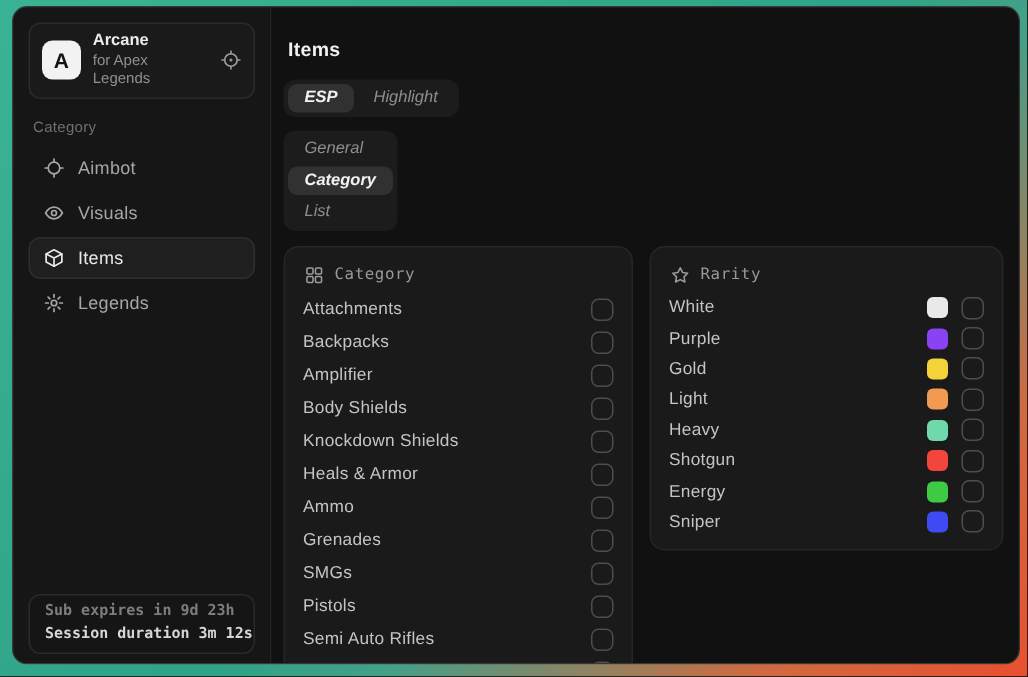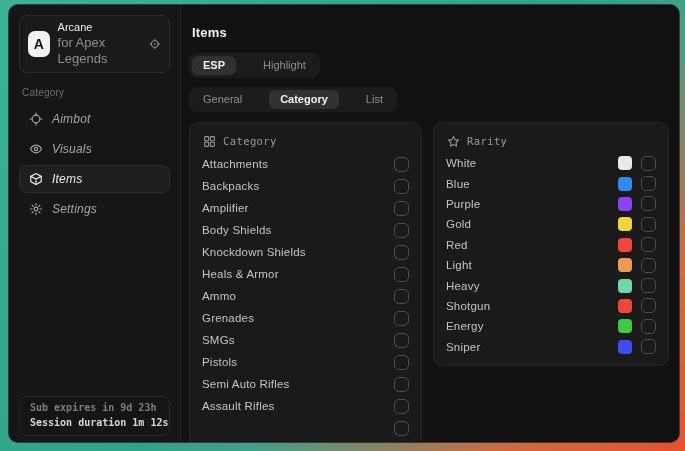--- a/index.html
+++ b/index.html
@@ -21,43 +21,43 @@
   }
   .logo-card{
     display:flex;align-items:center;gap:8px;border:1px solid #2b2b2b;background:#1a1a1a;
     border-radius:8px;padding:5px 8px;
   }
   .logo-badge{
     width:26px;height:26px;border-radius:7px;background:#f2f2f2;color:#141414;
     font-weight:bold;font-size:14px;display:flex;align-items:center;justify-content:center;
   }
   .logo-text{display:flex;flex-direction:column;line-height:1.25;}
-  .logo-name{font-size:11px;font-weight:normal;color:#ececec;}
-  .logo-sub{font-size:13px;color:#8f8f8f;}
+  .logo-name{font-size:11px;font-weight:bold;color:#ececec;}
+  .logo-sub{font-size:10px;color:#8f8f8f;}
   .logo-action{margin-left:auto;width:14px;height:14px;color:#9a9a9a;cursor:pointer;}
   .section-label{margin:14px 3px 7px 3px;font-size:10px;color:#6f6f6f;letter-spacing:.2px;}
   .nav-item{
     display:flex;align-items:flex-end;gap:9px;padding:6px 9px;border-radius:8px;
     border:1px solid transparent;color:#a6a6a6;font-size:12px;letter-spacing:.2px;
-    margin-bottom:2px;cursor:pointer;font-style:italic;
+    margin-bottom:2px;cursor:pointer;
   }
   .nav-item.active{background:#1f1f1f;border-color:#2e2e2e;color:#e9e9e9;}
   .nav-icon{width:14px;height:14px;display:inline-flex;flex:none;}
   .nav-icon svg,.logo-action svg,.panel-icon svg,.gear-btn svg{width:100%;height:100%;display:block;}
   .status-card{
     margin-top:auto;border:1px solid #2a2a2a;border-radius:8px;padding:4px 10px 5px 10px;
     font-family:"DejaVu Sans Mono",monospace;font-size:10px;line-height:1.45;background:#151515;font-weight:bold;
   }
   .status-line1{color:#7d7d7d;white-space:nowrap;}
   .status-line2{color:#d6d6d6;white-space:nowrap;}
   
   .main{flex:1;box-sizing:border-box;padding:12px 12px 0 8px;display:flex;flex-direction:column;background:#111111;}
   .main-title{margin:8px 0 13px 3px;font-size:13px;font-weight:bold;color:#f1f1f1;letter-spacing:.2px;}
-  .seg{display:inline-flex;align-self:flex-start;background:#1c1c1c;border-radius:8px;padding:3px;gap:16px;margin-bottom:9px;}
-  .seg.second{margin-bottom:10px;}
+  .seg{display:inline-flex;align-self:flex-start;background:#1c1c1c;border-radius:8px;padding:3px;gap:2px;margin-bottom:9px;font-style:italic;}
+  .seg.second{margin-bottom:10px;flex-direction:column;}
   .seg-tab{padding:3px 11px;border-radius:6px;font-size:11px;line-height:13px;color:#8e8e8e;cursor:pointer;white-space:nowrap;}
   .seg-tab.active{background:#313131;color:#f2f2f2;font-weight:bold;}
   .panels{display:flex;gap:11px;align-items:flex-start;}
   .panel{
     background:#1a1a1a;border:1px solid #262626;border-radius:10px;
     padding:8px 12px 8px 12px;box-sizing:border-box;
   }
   .panel-category{width:233px;}
   .panel-rarity{width:236px;}
   .panel-header{
@@ -134,28 +134,28 @@
           </div>
 
 
           <div class="nav-item">
             <span class="nav-icon">
               <svg viewBox="0 0 16 16">
                 <circle cx="8" cy="8" r="2.1" fill="none" stroke="currentColor" stroke-width="1.3" stroke-linecap="round" stroke-linejoin="round"></circle>
                 <path d="M8 1.6v2M8 12.4v2M1.6 8h2M12.4 8h2M3.5 3.5l1.4 1.4M11.1 11.1l1.4 1.4M12.5 3.5l-1.4 1.4M4.9 11.1l-1.4 1.4" fill="none" stroke="currentColor" stroke-width="1.3" stroke-linecap="round" stroke-linejoin="round"></path>
               </svg>
             </span>
-            <span class="nav-label">Settings</span>
+            <span class="nav-label">Legends</span>
           </div>
 
       </nav>
 
       <div class="status-card">
         <div class="status-line1">Sub expires in 9d 23h</div>
-        <div class="status-line2">Session duration 1m 12s</div>
+        <div class="status-line2">Session duration 3m 12s</div>
       </div>
     </aside>
 
     <section class="main">
       <h1 class="main-title">Items</h1>
 
       <div class="seg">
 
           <div class="seg-tab active">ESP</div>
 
@@ -268,55 +268,39 @@
 
             <div class="panel-row">
               <span class="row-label">White</span>
               <span class="row-controls">
                 <span class="gear-btn"></span>
                 <span class="swatch" style="background: rgb(233, 233, 233);"></span>
                 <span class="checkbox"></span>
               </span>
             </div>
 
-            <div class="panel-row">
-              <span class="row-label">Blue</span>
-              <span class="row-controls">
-                <span class="gear-btn"></span>
-                <span class="swatch" style="background: rgb(47, 139, 245);"></span>
-                <span class="checkbox"></span>
-              </span>
-            </div>
 
             <div class="panel-row">
               <span class="row-label">Purple</span>
               <span class="row-controls">
                 <span class="gear-btn"></span>
                 <span class="swatch" style="background: rgb(138, 67, 242);"></span>
                 <span class="checkbox"></span>
               </span>
             </div>
 
             <div class="panel-row">
               <span class="row-label">Gold</span>
               <span class="row-controls">
                 <span class="gear-btn"></span>
                 <span class="swatch" style="background: rgb(244, 210, 58);"></span>
                 <span class="checkbox"></span>
               </span>
             </div>
 
-            <div class="panel-row">
-              <span class="row-label">Red</span>
-              <span class="row-controls">
-                <span class="gear-btn"></span>
-                <span class="swatch" style="background: rgb(242, 69, 60);"></span>
-                <span class="checkbox"></span>
-              </span>
-            </div>
 
             <div class="panel-row">
               <span class="row-label">Light</span>
               <span class="row-controls">
                 <span class="gear-btn"></span>
                 <span class="swatch" style="background: rgb(242, 154, 82);"></span>
                 <span class="checkbox"></span>
               </span>
             </div>
 

